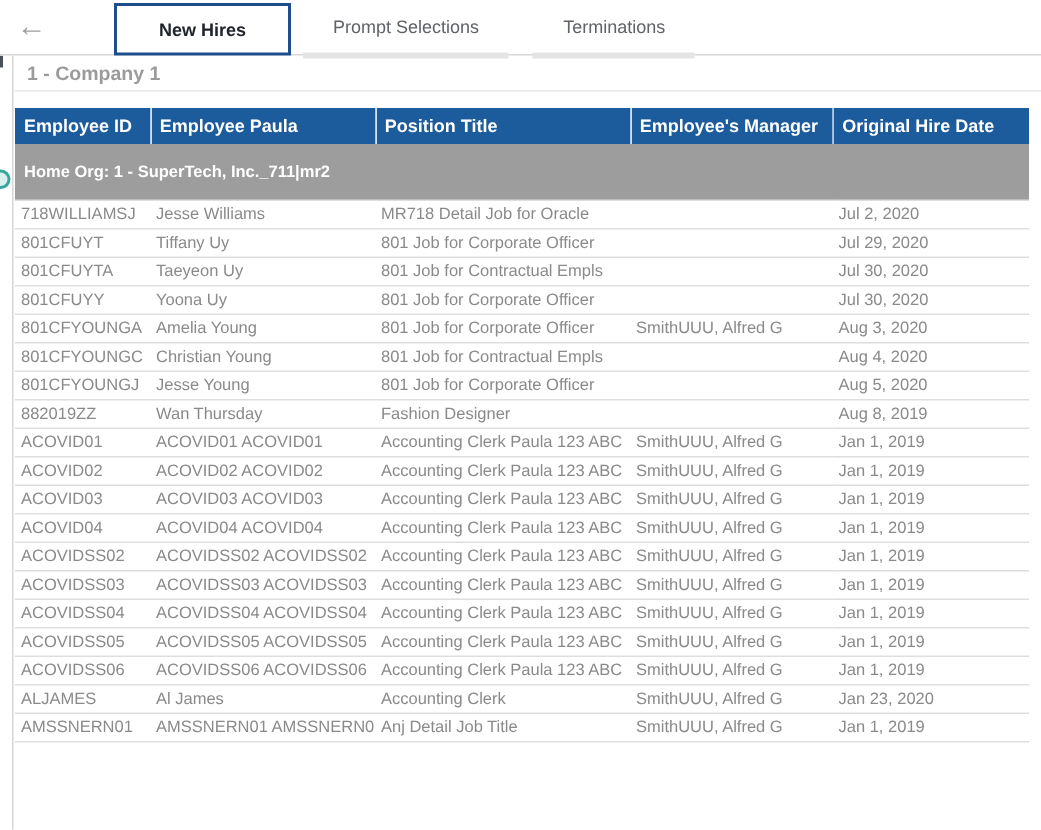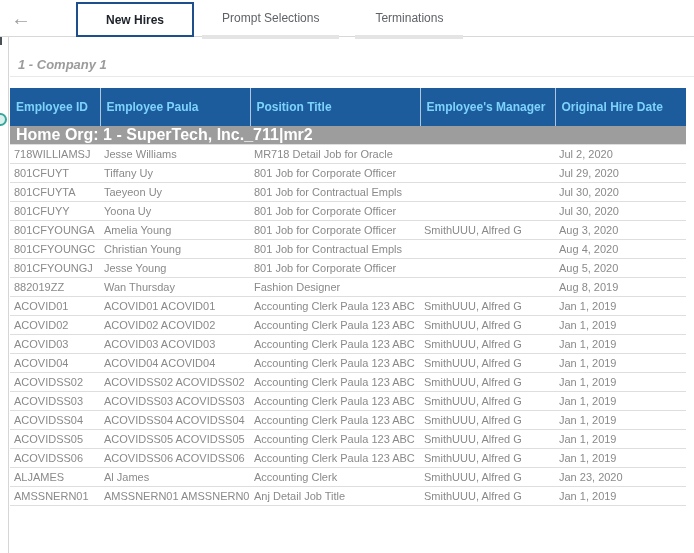--- a/index.html
+++ b/index.html
@@ -32,33 +32,33 @@
   .content{position:absolute;top:37px;left:0;right:0;bottom:0;background:#fff;}
   .left-line{position:absolute;left:8px;top:0;bottom:0;width:1px;background:#d6d6d6;}
   .edge-tick{position:absolute;left:0;top:0;width:2px;height:8px;background:#4a5058;}
   .edge-dot{
     position:absolute;left:-6px;top:76px;width:9px;height:9px;border-radius:50%;
     border:2px solid #35a79c;background:#d9f0ed;
   }
   .titlebar{padding:8px 0 0 18px;white-space:nowrap;}
   .title{font-size:28px;color:#1a6faf;letter-spacing:.2px;}
   .range{font-size:13px;color:#8f8f8f;margin-left:10px;}
-  .company{margin:20px 0 0 18px;font-size:13px;font-weight:bold;color:#9b9b9b;font-style:italic;}
+  .company{margin:4px 0 0 18px;font-size:13px;font-weight:bold;color:#9b9b9b;}
   .divider{margin:4px 0 0 10px;height:1px;background:#e9e9e9;}
   
   table{margin:11px 0 0 10px;width:676px;border-collapse:collapse;table-layout:fixed;}
   col.c1{width:90px}col.c2{width:150px}col.c3{width:170px}col.c4{width:135px}col.c5{width:131px}
   thead th{
-    background:#1c5c9c;color:#7dd3fc;font-size:12px;font-weight:bold;text-align:left;
-    height:38px;padding:0 0 0 6px;border-right:1px solid #aec6de;white-space:nowrap;
+    background:#1c5c9c;color:#ffffff;font-size:12px;font-weight:bold;text-align:left;
+    height:24px;padding:0 0 0 6px;border-right:1px solid #aec6de;white-space:nowrap;
     overflow:hidden;cursor:pointer;
   }
   thead th:last-child{border-right:none;}
   tr.group td{
-    background:#9d9d9d;color:#fff;font-weight:bold;font-size:16px;height:18px;
+    background:#9d9d9d;color:#fff;font-weight:bold;font-size:11px;height:37px;
     padding:0 0 0 6px;white-space:nowrap;overflow:hidden;
   }
   tbody td{
     font-size:11px;color:#8a8a8a;height:18px;padding:0 0 0 4px;
     border-bottom:1px solid #dedede;white-space:nowrap;overflow:hidden;
   }
   tbody td.date{padding-right:7px;}
 </style>
 </head>
 <body>

